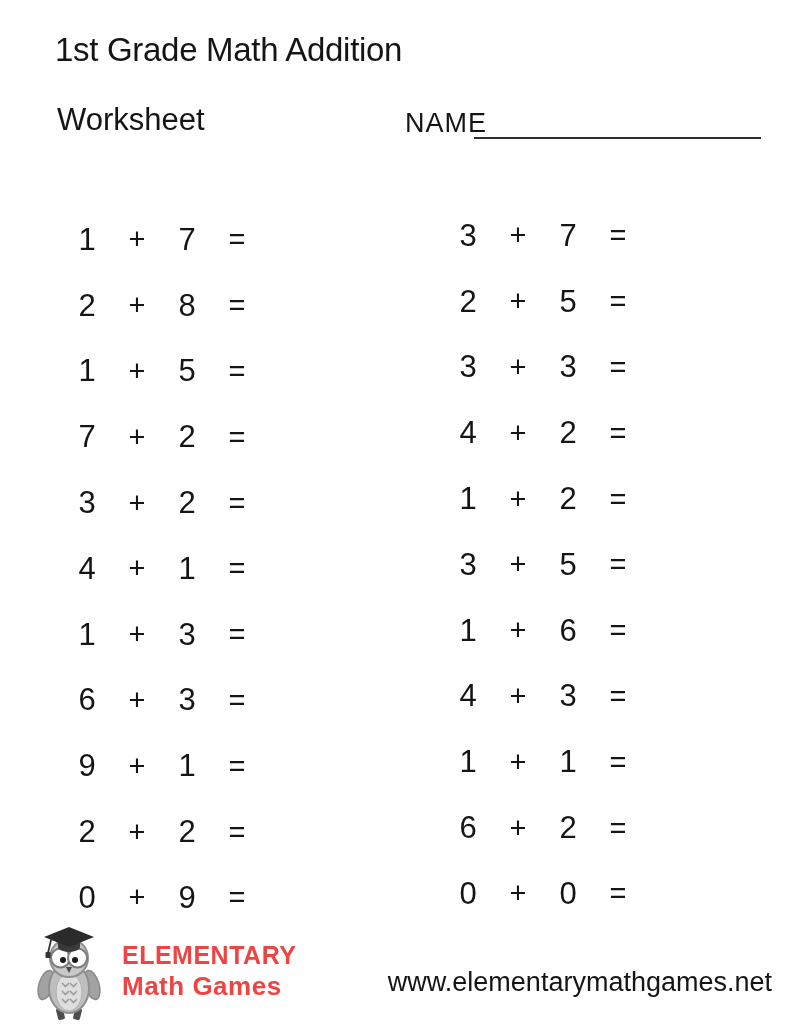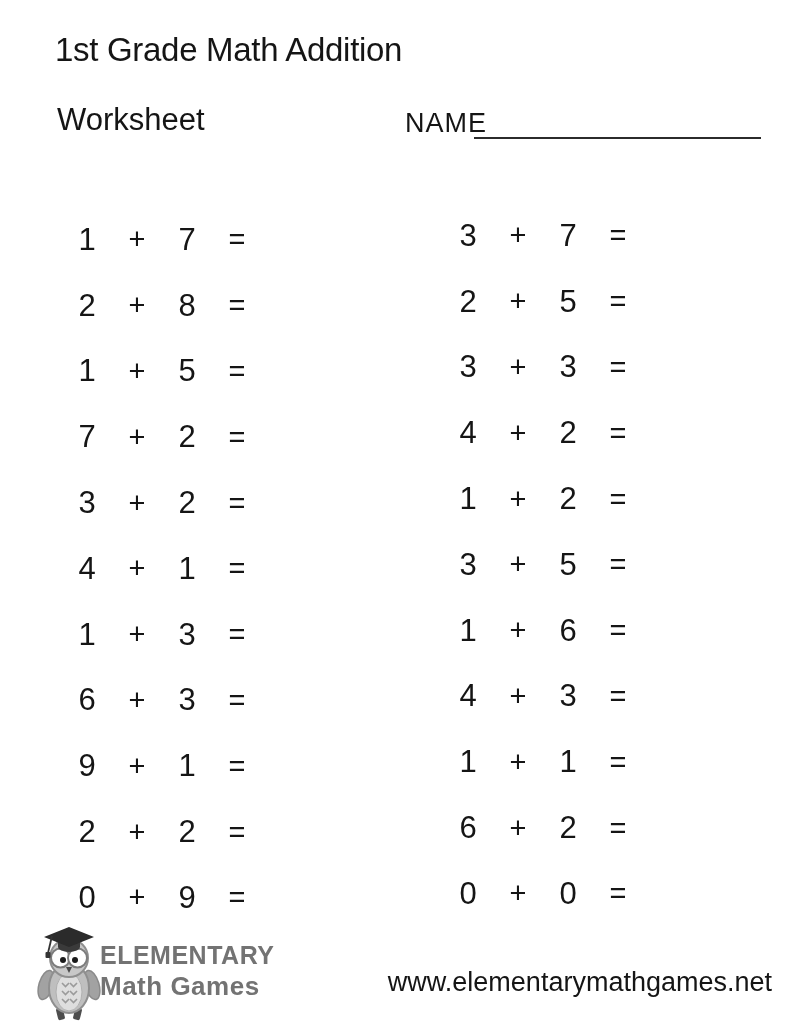--- a/index.html
+++ b/index.html
@@ -42,24 +42,25 @@
     display:grid;
     grid-template-columns:repeat(4, 50px);
     align-items:center;
     font-size:31px;
   }
   .prob-row span { text-align:center; }
   .prob-row .op { font-size:29px; }
 
   #logo-text1, #logo-text2 {
     font-weight:bold;
-    color:#737373;
+    color:#ef4444;
     letter-spacing:0.5px;
     white-space:nowrap;
     line-height:1;
+    margin-left:22px;
   }
   #logo-text1 { left:100px; top:943px; font-size:25px; }
   #logo-text2 { left:100px; top:973px; font-size:26px; }
   #owl-logo { left:37px; top:925px; }
   #site-url {
     right:28px; top:967px;
     font-size:27px;
     white-space:nowrap;
     text-align:center;
   }

